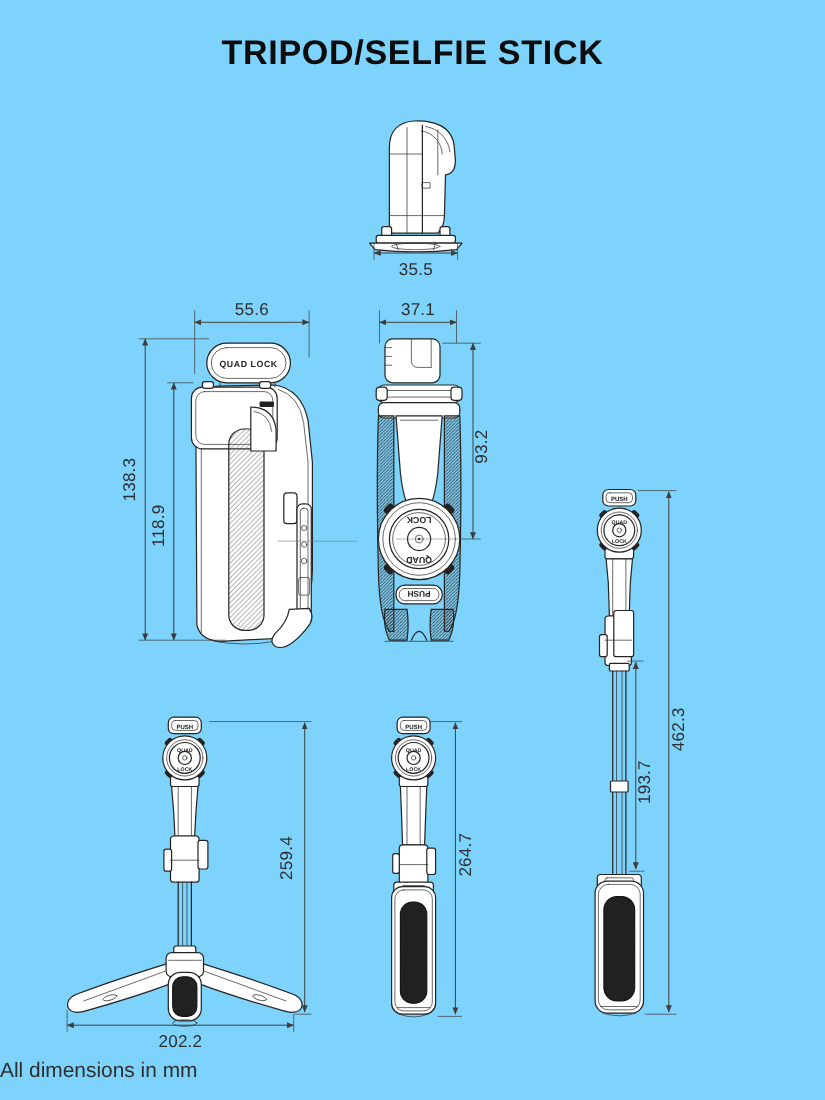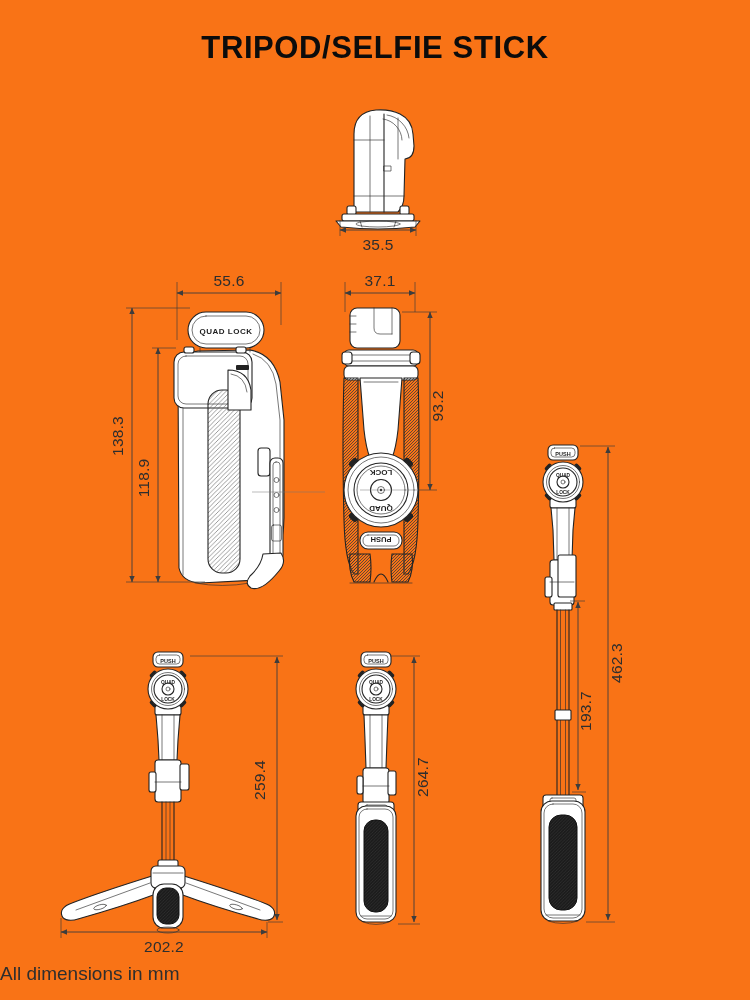--- a/index.html
+++ b/index.html
@@ -1,16 +1,16 @@
 <!DOCTYPE html>
 <html><head>
 <meta charset="utf-8">
 <style>
   html,body{margin:0;padding:0;background:#fff;}
-  .canvas{position:relative;width:750px;height:1000px;background:#f97316;margin:0 auto;
+  .canvas{position:relative;width:750px;height:1000px;background:#7dd3fc;margin:0 auto;
           font-family:"Liberation Sans",sans-serif;overflow:hidden;}
   .title{position:absolute;top:30px;left:0;width:100%;text-align:center;
          font-size:31px;font-weight:800;letter-spacing:.6px;color:#0c0c0c;}
   .footer{position:absolute;top:963px;left:0;width:100%;
           font-size:19px;color:#2e2e2e;}
   svg{position:absolute;overflow:visible;}
   .ol{fill:none;stroke:#242424;stroke-width:1.1;stroke-linejoin:round;stroke-linecap:round;}
   .wf{fill:#ffffff;stroke:#242424;stroke-width:1.1;stroke-linejoin:round;}
   .il{fill:none;stroke:#2e2e2e;stroke-width:.65;stroke-linejoin:round;stroke-linecap:round;}
   .dimline{stroke:#3d3d3d;stroke-width:.9;fill:none;}

